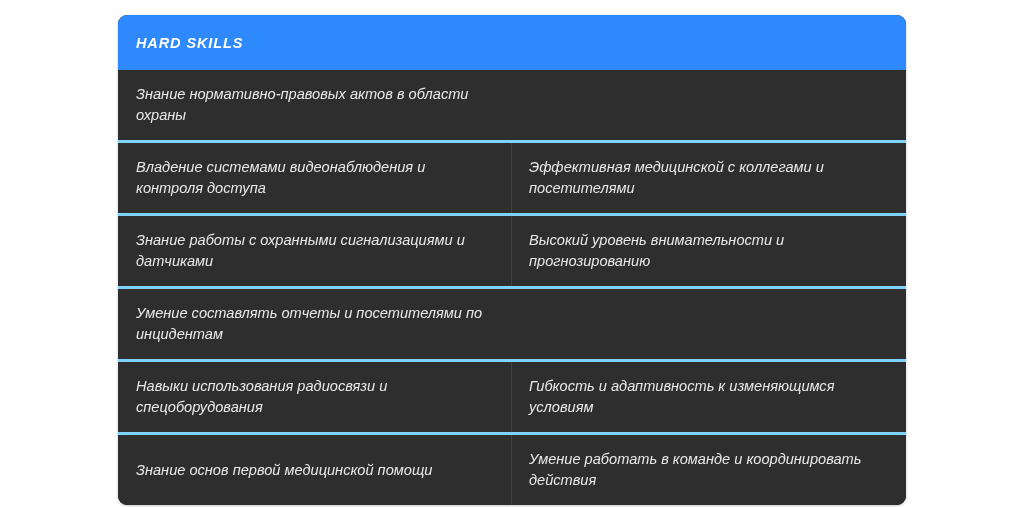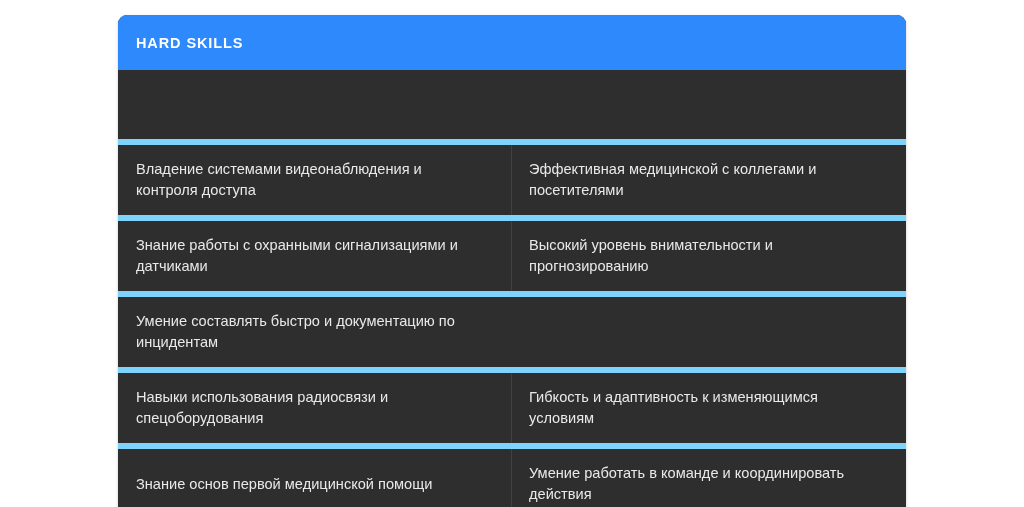--- a/index.html
+++ b/index.html
@@ -13,20 +13,21 @@
     background: #ffffff;
     font-family: "Liberation Sans", "DejaVu Sans", sans-serif;
     overflow: hidden;
   }
 
   .page {
     position: relative;
     width: 865px;
     height: 507px;
     box-sizing: border-box;
+    font-style: italic;
   }
 
   .skills-table {
     position: absolute;
     left: 118px;
     top: 15px;
     width: 788px;
     border-radius: 9px;
     overflow: hidden;
     background: #2e2e2e;
@@ -73,21 +74,21 @@
     background: rgba(255,255,255,0.18);
   }
 
   .table-body {
     background: #2e2e2e;
   }
 
   .table-row {
     display: flex;
     min-height: 69px;
-    border-top: 6px solid #7dd3fc;
+    border-top: 3px solid #7dd3fc;
   }
 
   .table-row:first-child {
     border-top: none;
   }
 
   .body-cell {
     box-sizing: border-box;
     padding: 14px 26px 14px 18px;
     display: flex;
@@ -131,20 +132,23 @@
 
     <div class="table-head">
       <div class="head-cell col-left">
         <span class="cell-text">HARD SKILLS</span>
       </div>
     </div>
 
     <div class="table-body">
 
       <div class="table-row">
+        <div class="body-cell col-left">
+          <span class="cell-text">Знание нормативно-правовых актов в области охраны</span>
+        </div>
       </div>
 
       <div class="table-row">
         <div class="body-cell col-left">
           <span class="cell-text">Владение системами видеонаблюдения и контроля доступа</span>
         </div>
         <div class="body-cell col-right">
           <span class="cell-text">Эффективная медицинской с коллегами и посетителями</span>
         </div>
       </div>
@@ -153,21 +157,21 @@
         <div class="body-cell col-left">
           <span class="cell-text">Знание работы с охранными сигнализациями и датчиками</span>
         </div>
         <div class="body-cell col-right">
           <span class="cell-text">Высокий уровень внимательности и прогнозированию</span>
         </div>
       </div>
 
       <div class="table-row">
         <div class="body-cell col-left">
-          <span class="cell-text">Умение составлять быстро и документацию по инцидентам</span>
+          <span class="cell-text">Умение составлять отчеты и посетителями по инцидентам</span>
         </div>
       </div>
 
       <div class="table-row">
         <div class="body-cell col-left">
           <span class="cell-text">Навыки использования радиосвязи и спецоборудования</span>
         </div>
         <div class="body-cell col-right">
           <span class="cell-text">Гибкость и адаптивность к изменяющимся условиям</span>
         </div>

